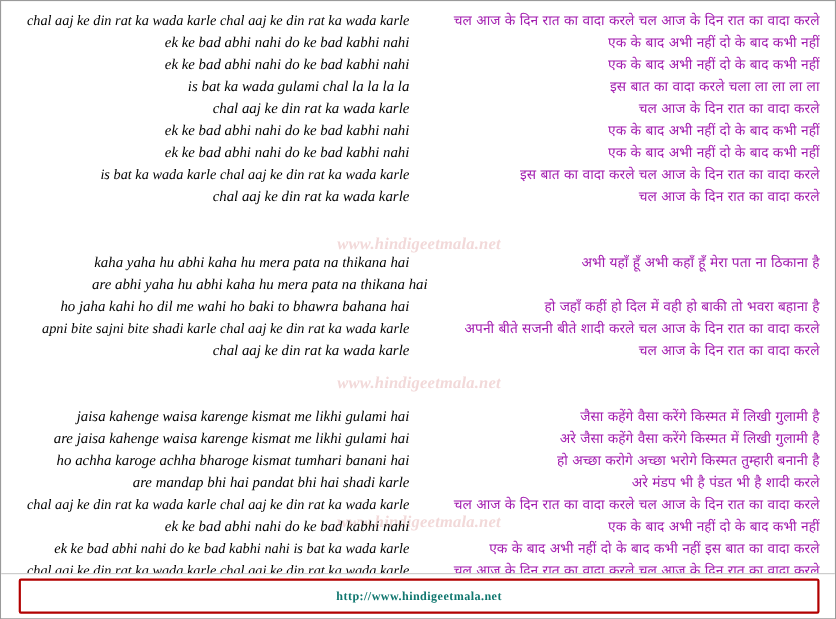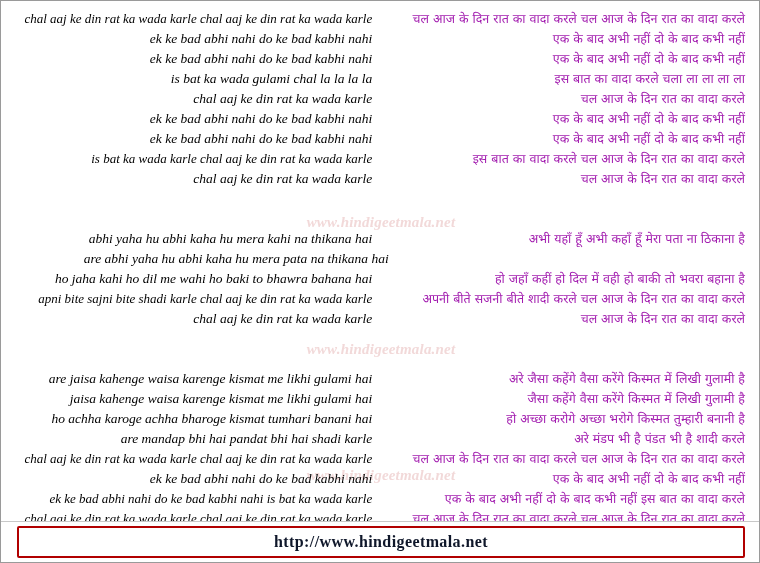--- a/index.html
+++ b/index.html
@@ -100,22 +100,22 @@
     border: 2px solid #b10000;
     border-radius: 2px;
     display: flex;
     align-items: center;
     justify-content: center;
     background: #ffffff;
   }
   .footer-link {
     font-family: "Liberation Serif", serif;
     font-weight: bold;
-    font-size: 16px;
-    color: #0f172a;
+    font-size: 11px;
+    color: #0f766e;
     text-decoration: none;
     letter-spacing: 0.4px;
   }
 </style>
 </head>
 <body>
 
 <div id="page">
 
   <div class="watermark wm1">www.hindigeetmala.net</div>
@@ -161,21 +161,21 @@
       </div>
       <div class="line gap">
         <div class="col-left"></div>
         <div class="col-right"></div>
       </div>
       <div class="line gap">
         <div class="col-left"></div>
         <div class="col-right"></div>
       </div>
       <div class="line">
-        <div class="col-left">abhi yaha hu abhi kaha hu mera kahi na thikana hai</div>
+        <div class="col-left">kaha yaha hu abhi kaha hu mera pata na thikana hai</div>
         <div class="col-right">अभी यहाँ हूँ अभी कहाँ हूँ मेरा पता ना ठिकाना है</div>
       </div>
       <div class="line">
         <div class="col-left">are abhi yaha hu abhi kaha hu mera pata na thikana hai</div>
       </div>
       <div class="line">
         <div class="col-left">ho jaha kahi ho dil me wahi ho baki to bhawra bahana hai</div>
         <div class="col-right">हो जहाँ कहीं हो दिल में वही हो बाकी तो भवरा बहाना है</div>
       </div>
       <div class="line wide">
@@ -188,26 +188,26 @@
       </div>
       <div class="line gap">
         <div class="col-left"></div>
         <div class="col-right"></div>
       </div>
       <div class="line gap">
         <div class="col-left"></div>
         <div class="col-right"></div>
       </div>
       <div class="line">
+        <div class="col-left">jaisa kahenge waisa karenge kismat me likhi gulami hai</div>
+        <div class="col-right">जैसा कहेंगे वैसा करेंगे किस्मत में लिखी गुलामी है</div>
+      </div>
+      <div class="line">
         <div class="col-left">are jaisa kahenge waisa karenge kismat me likhi gulami hai</div>
         <div class="col-right">अरे जैसा कहेंगे वैसा करेंगे किस्मत में लिखी गुलामी है</div>
-      </div>
-      <div class="line">
-        <div class="col-left">jaisa kahenge waisa karenge kismat me likhi gulami hai</div>
-        <div class="col-right">जैसा कहेंगे वैसा करेंगे किस्मत में लिखी गुलामी है</div>
       </div>
       <div class="line">
         <div class="col-left">ho achha karoge achha bharoge kismat tumhari banani hai</div>
         <div class="col-right">हो अच्छा करोगे अच्छा भरोगे किस्मत तुम्हारी बनानी है</div>
       </div>
       <div class="line">
         <div class="col-left">are mandap bhi hai pandat bhi hai shadi karle</div>
         <div class="col-right">अरे मंडप भी है पंडत भी है शादी करले</div>
       </div>
       <div class="line wide">

